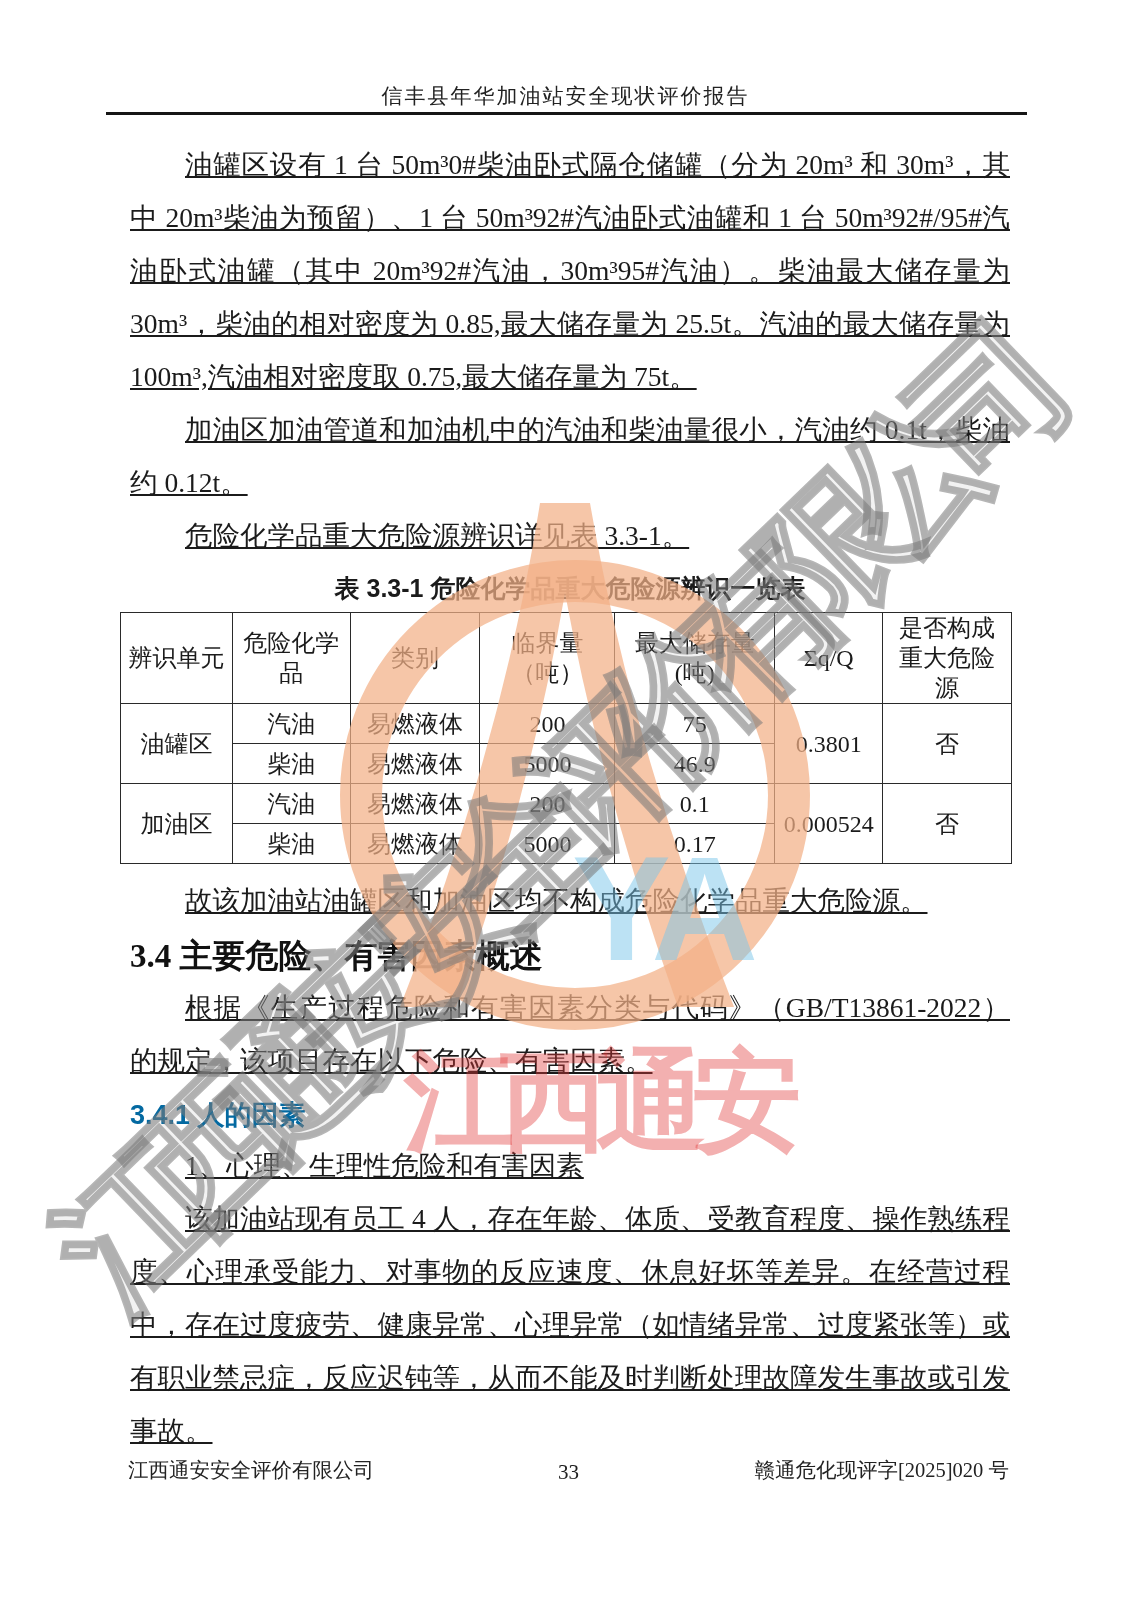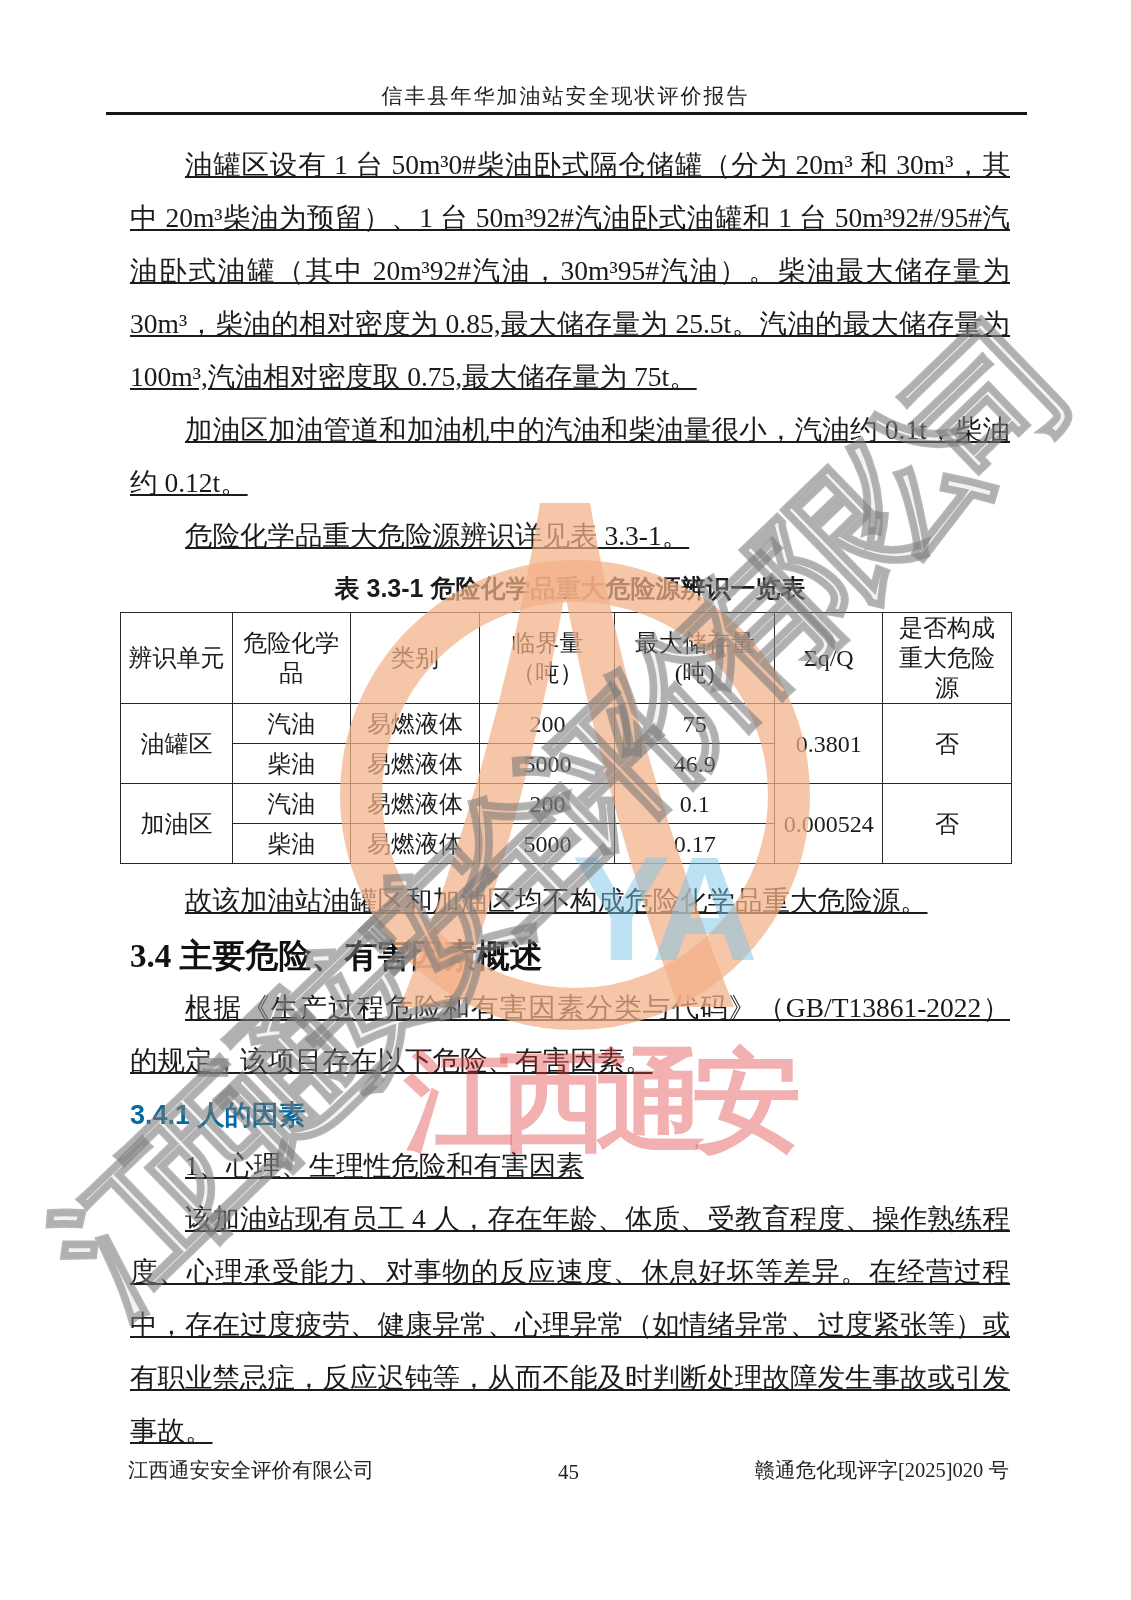--- a/index.html
+++ b/index.html
@@ -137,21 +137,21 @@
     <div class="h2">3.4 主要危险、有害因素概述</div>
     <p class="para">根据《生产过程危险和有害因素分类与代码》（GB/T13861-2022）的规定，该项目存在以下危险、有害因素。</p>
 
     <div class="h3">3.4.1 人的因素</div>
     <p class="para">1、心理、生理性危险和有害因素</p>
     <p class="para">该加油站现有员工 4 人，存在年龄、体质、受教育程度、操作熟练程度、心理承受能力、对事物的反应速度、休息好坏等差异。在经营过程中，存在过度疲劳、健康异常、心理异常（如情绪异常、过度紧张等）或有职业禁忌症，反应迟钝等，从而不能及时判断处理故障发生事故或引发事故。</p>
   </div>
 
   <div class="footer">
     <span class="f-left">江西通安安全评价有限公司</span>
-    <span class="f-center">45</span>
+    <span class="f-center">33</span>
     <span class="f-right">赣通危化现评字[2025]020 号</span>
   </div>
 
   <div class="wm-layer">
     <svg class="wm-logo" viewBox="0 0 560 580" xmlns="http://www.w3.org/2000/svg">
 
       <circle cx="275" cy="340" r="214" fill="none" stroke="rgba(243,176,135,0.72)" stroke-width="42"></circle>
 
       <path d="M 100 552 Q 202 290 240 48 L 290 48 Q 332 292 434 552 L 378 552 Q 302 338 265 138 Q 230 340 156 552 Z" fill="rgba(243,176,135,0.72)"></path>
 

